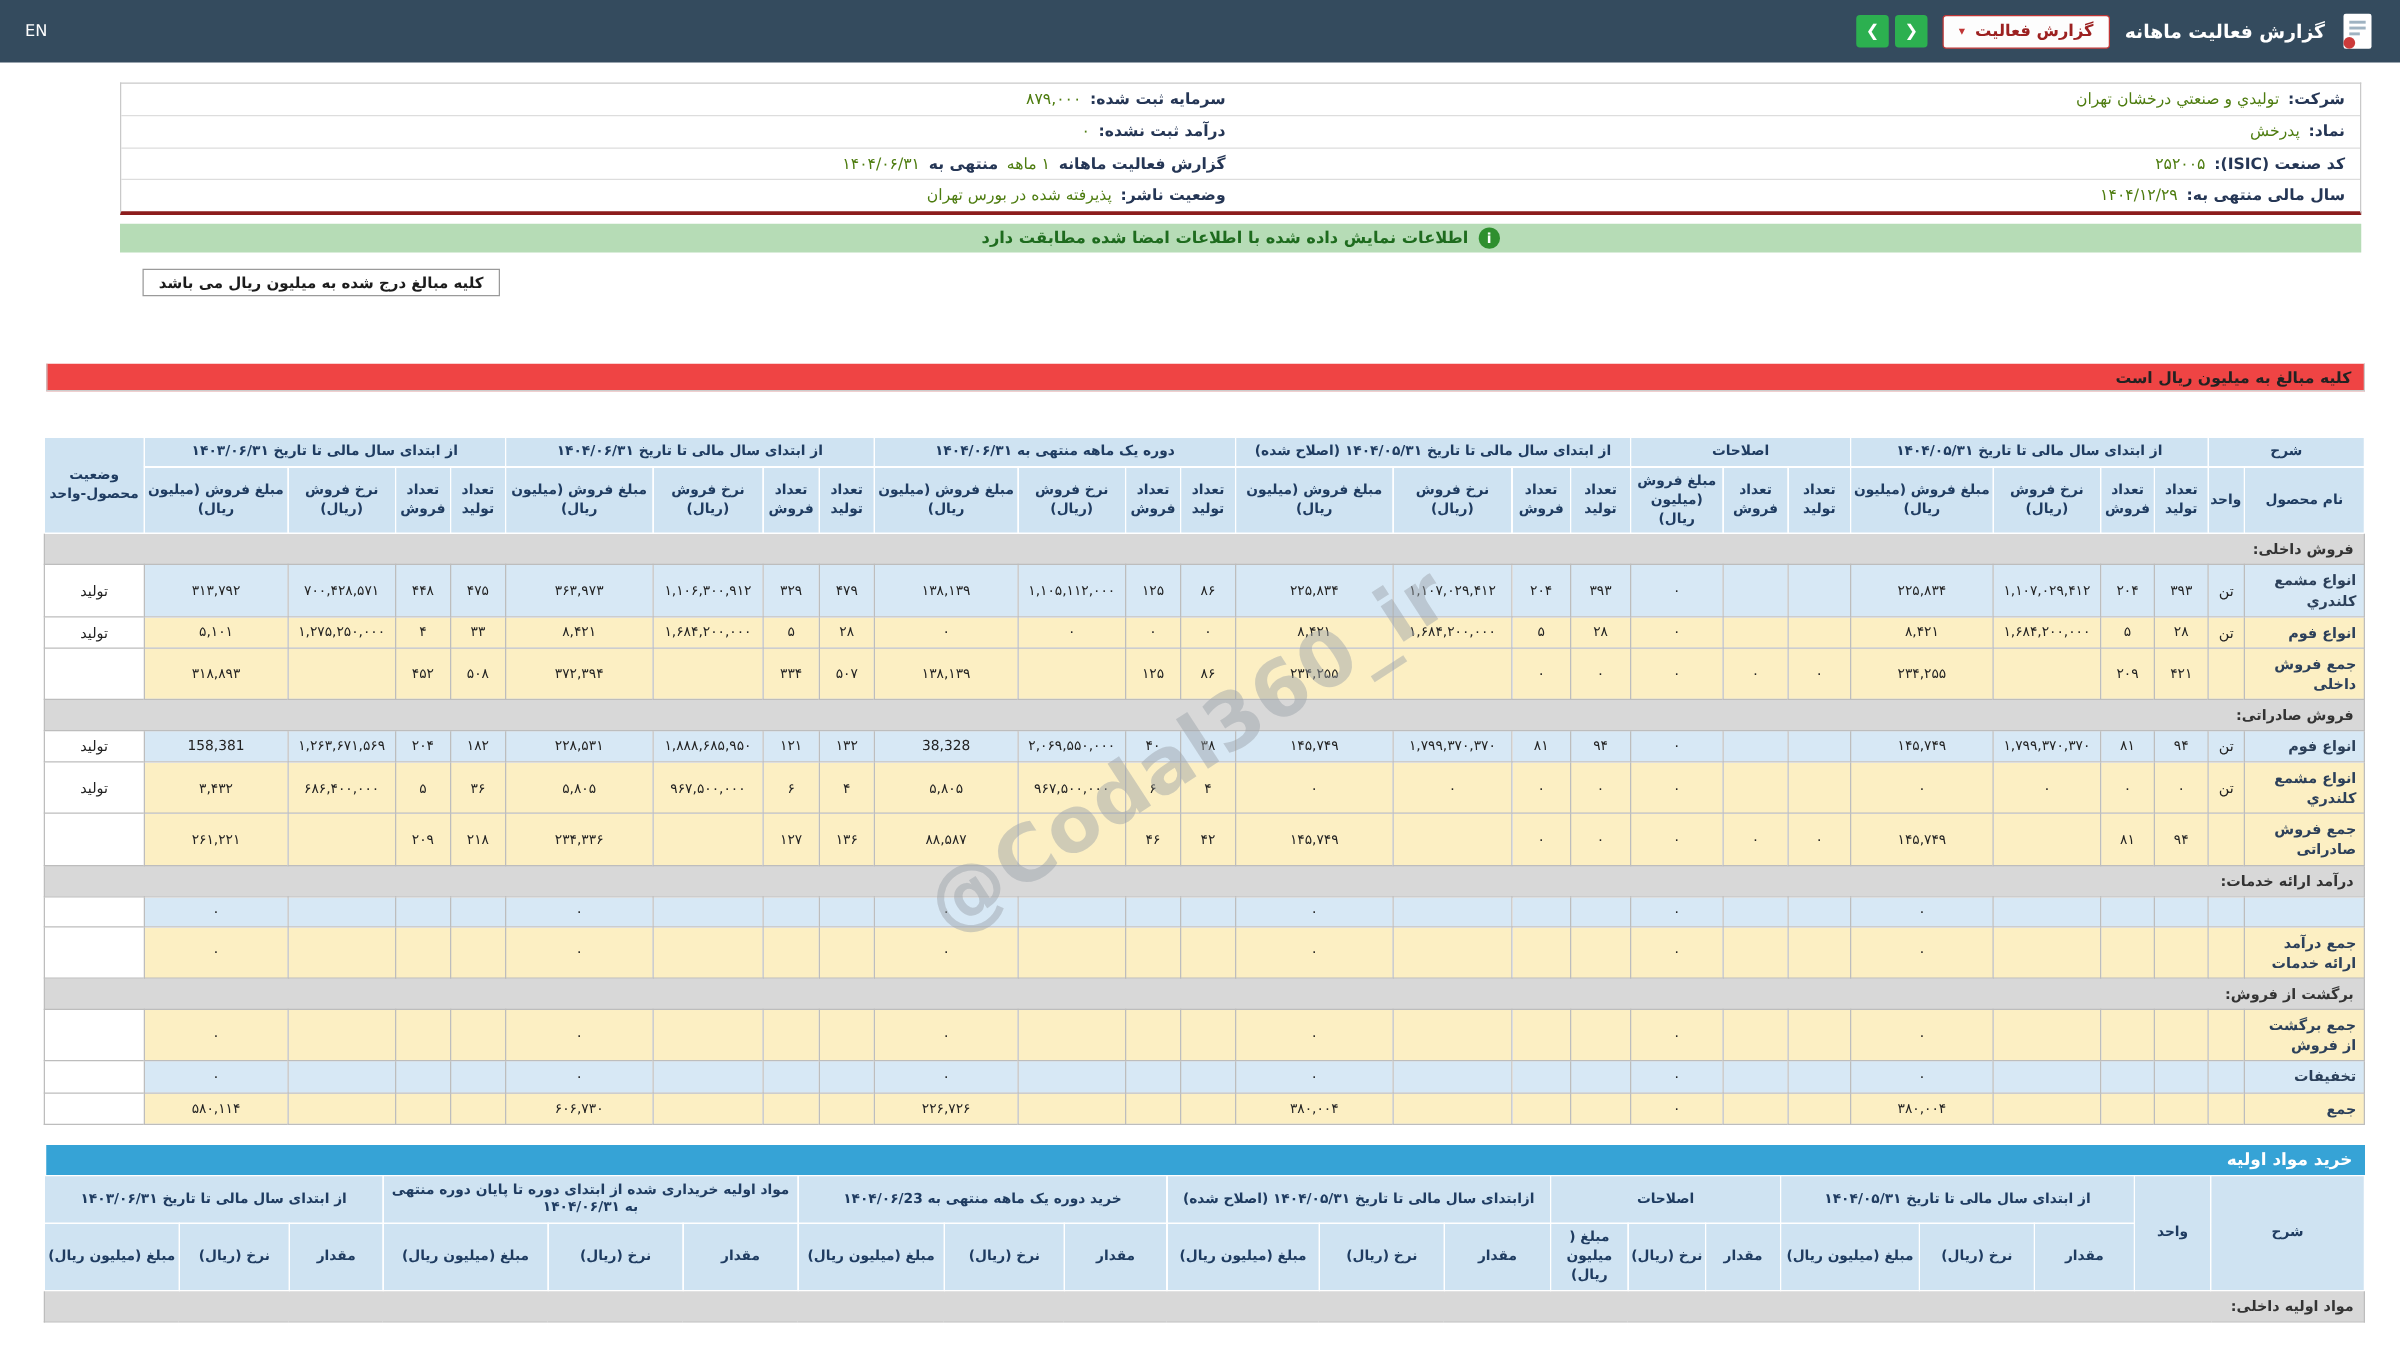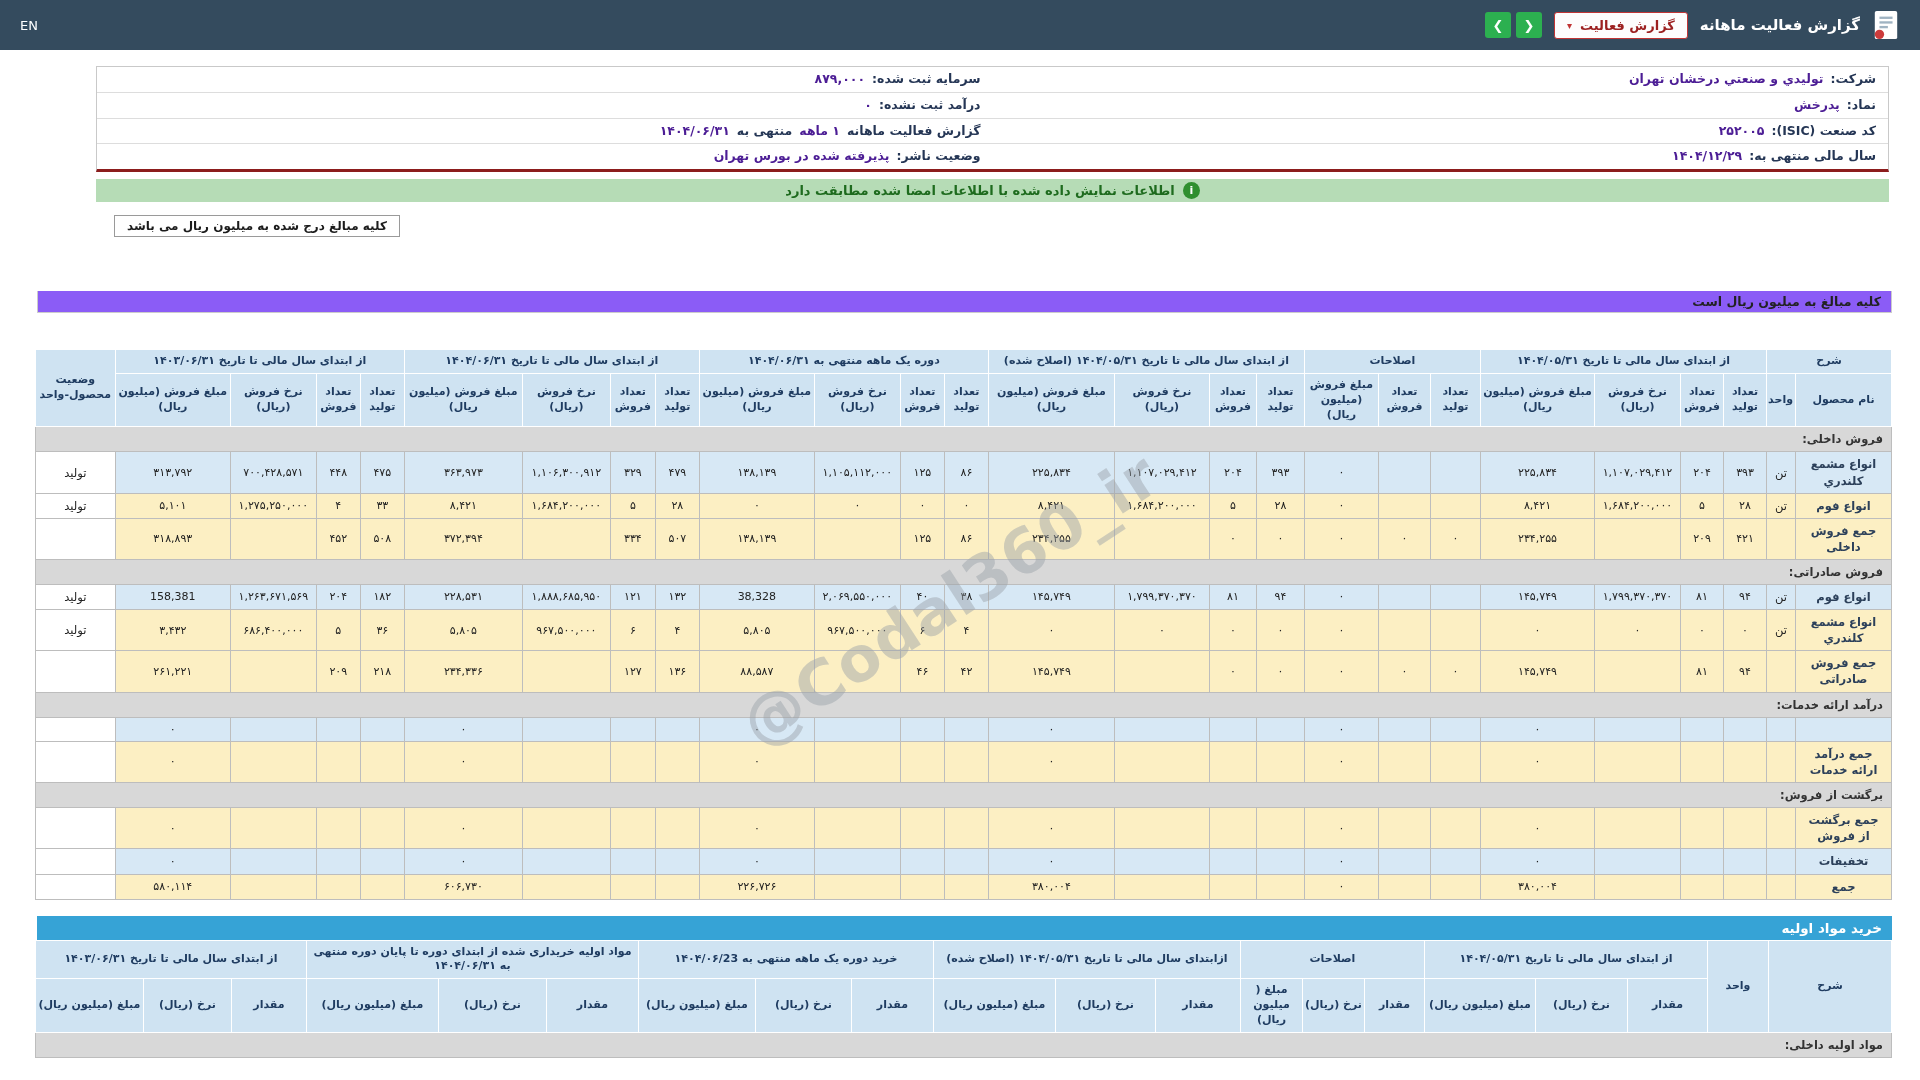--- a/index.html
+++ b/index.html
@@ -15,43 +15,43 @@
 .nav-wrap{display:flex;gap:5px;direction:ltr;}
 .nav-btn{width:26px;height:26px;border:none;border-radius:3px;background:#2cb050;color:#fff;font-size:13px;font-weight:bold;display:flex;align-items:center;justify-content:center;cursor:pointer;font-family:inherit;}
 .tb-en{color:#fff;font-size:13px;cursor:pointer;}
 
 
 .company-card{margin:16px 31px 0 96px;border:1px solid #c9c9c9;border-bottom:3px solid #8c1d1d;background:#fff;}
 .info-row{display:flex;border-bottom:1px solid #ddd;}
 .info-row:last-child{border-bottom:none;}
 .half{width:50%;display:flex;align-items:center;gap:7px;padding:3px 12px;font-size:12.5px;line-height:1.5;}
 .lbl{color:#253655;font-weight:bold;white-space:nowrap;}
-.val{color:#4c1d95;font-weight:bold;}
+.val{color:#4d7c0f;font-weight:normal;}
 
 
 .signed-bar{margin:7px 31px 0 96px;background:#b6dcb6;display:flex;align-items:center;justify-content:center;gap:8px;padding:3px 0;color:#1e6b1e;font-weight:bold;font-size:13px;}
 .info-icon{width:17px;height:17px;border-radius:50%;background:#2f8f2f;color:#fff;font-size:11px;font-weight:bold;display:flex;align-items:center;justify-content:center;flex:0 0 auto;}
 
 
 .million-wrap{margin:13px 31px 0 96px;}
 .million-box{width:fit-content;margin-right:auto;border:1px solid #9a9a9a;background:#fff;padding:3px 12px;font-size:12px;font-weight:bold;color:#1c1c1c;margin-left:18px;}
 
 
 .content{margin:54px 28px 0 37px;}
 .section-bar{background:#36a3d6;color:#fff;font-weight:bold;font-size:13.5px;padding:4px 10px;}
-.amounts-note{border:1px solid #ccc;border-top:none;background:#8b5cf6;color:#222;font-weight:bold;font-size:12.5px;padding:3px 10px;}
+.amounts-note{border:1px solid #ccc;border-top:none;background:#ef4444;color:#222;font-weight:bold;font-size:12.5px;padding:3px 10px;}
 .tbl-gap{height:36px;}
 .tbl-gap2{height:16px;}
 
 
 table.rpt{width:100%;border-collapse:collapse;table-layout:fixed;}
 .rpt th{background:#cfe3f2;color:#1f3c61;font-weight:bold;font-size:11px;line-height:1.35;padding:4px 2px;border:1px solid #fff;text-align:center;vertical-align:middle;overflow:hidden;}
 .rpt td{font-size:11.5px;line-height:1.4;padding:4px 3px;border:1px solid #bdbdbd;text-align:center;vertical-align:middle;color:#222;overflow:hidden;}
 .rpt .num-cell{direction:ltr;white-space:nowrap;font-size:11px;}
-.rpt .desc-cell{text-align:center;padding:4px 6px;color:#2c405a;font-weight:bold;}
+.rpt .desc-cell{text-align:right;padding:4px 6px;color:#2c405a;font-weight:bold;}
 .rpt .sect-cell{background:#d8d8d8;text-align:right;font-weight:bold;color:#333;padding:4px 8px;}
 tr.tone-blue td{background:#d7e8f5;}
 tr.tone-cream td{background:#fcefc3;}
 tr.tone-blue td.status-cell,tr.tone-cream td.status-cell{background:#fff;}
 
 
 .watermark{position:absolute;left:950px;top:600px;transform:translate(-50%,-50%) rotate(-33deg);font-size:62px;font-weight:bold;color:#9aa1a8;opacity:.45;letter-spacing:1px;pointer-events:none;z-index:10;direction:ltr;}
 </style>
 </head>
 <body>

